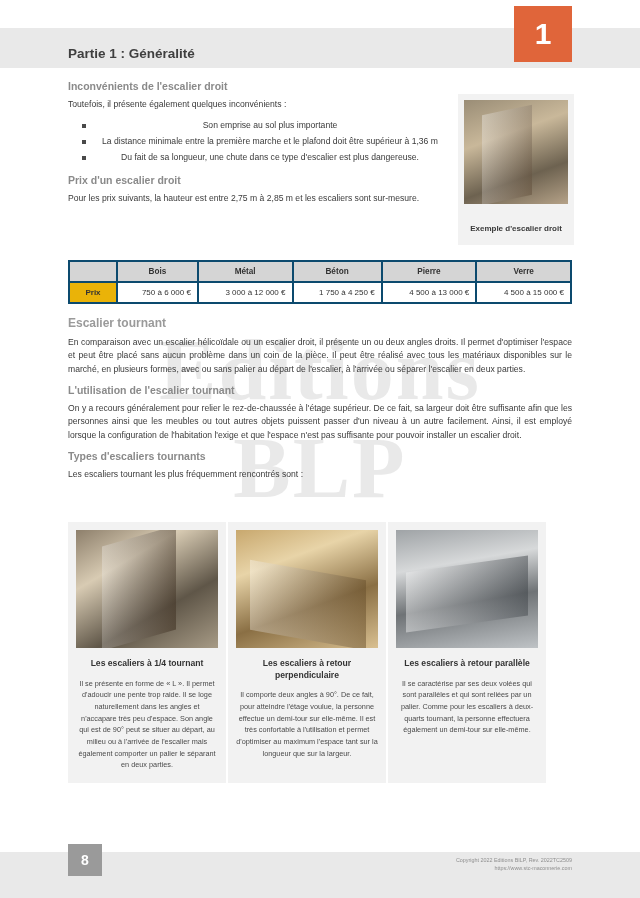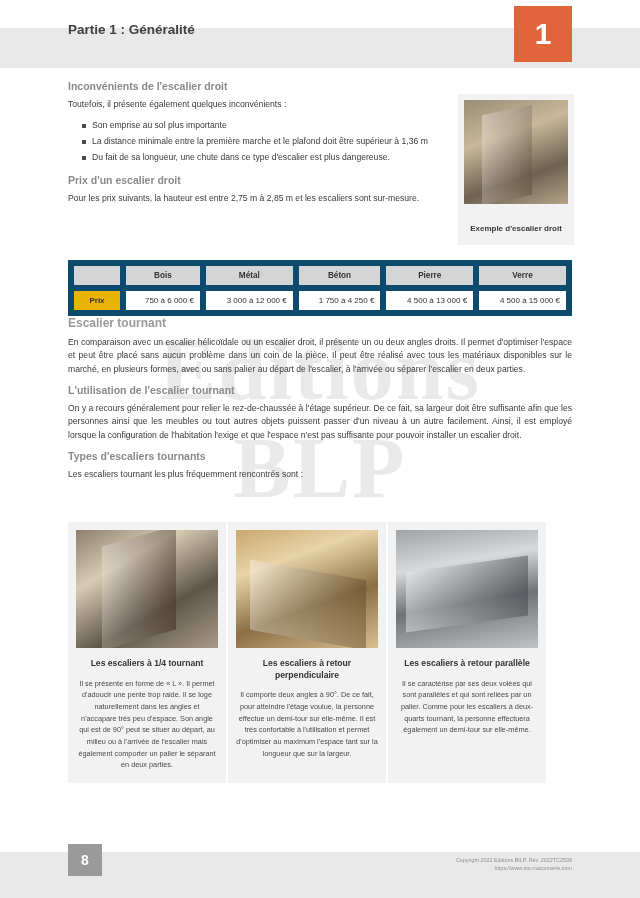--- a/index.html
+++ b/index.html
@@ -51,21 +51,21 @@
     left: 0;
     top: 28px;
     width: 640px;
     height: 40px;
     background: #e9e9e9;
     z-index: 1;
   }
   .header-title {
     position: absolute;
     left: 68px;
-    top: 22px;
+    top: 46px;
     font-size: 13.5px;
     font-weight: bold;
     color: #3f3f3f;
     z-index: 3;
   }
   .chapter-box {
     position: absolute;
     left: 514px;
     top: 6px;
     width: 58px;
@@ -103,20 +103,21 @@
     font-size: 8.6px;
     line-height: 1.55;
     margin: 0 0 8px 0;
     color: #3a3a3a;
     text-align: justify;
   }
   ul.bullets {
     margin: 4px 0 10px 0;
     padding: 0 0 0 14px;
     list-style: none;
+    text-align: center;
   }
   ul.bullets li {
     font-size: 8.6px;
     line-height: 1.5;
     margin-bottom: 3px;
     position: relative;
     padding-left: 10px;
     color: #3a3a3a;
   }
   ul.bullets li:before {
@@ -175,21 +176,21 @@
   
   .price-table {
     position: absolute;
     left: 68px;
     top: 184px;
     width: 504px;
     border-collapse: collapse;
     font-size: 8px;
   }
   .price-table th, .price-table td {
-    border: 6px solid #0c4a6e;
+    border: 2px solid #0c4a6e;
     padding: 5px 6px;
     text-align: center;
     color: #333;
   }
   .price-table thead th {
     background: #d5d5d5;
     font-weight: bold;
     font-size: 8.2px;
   }
   .price-table tbody th {

